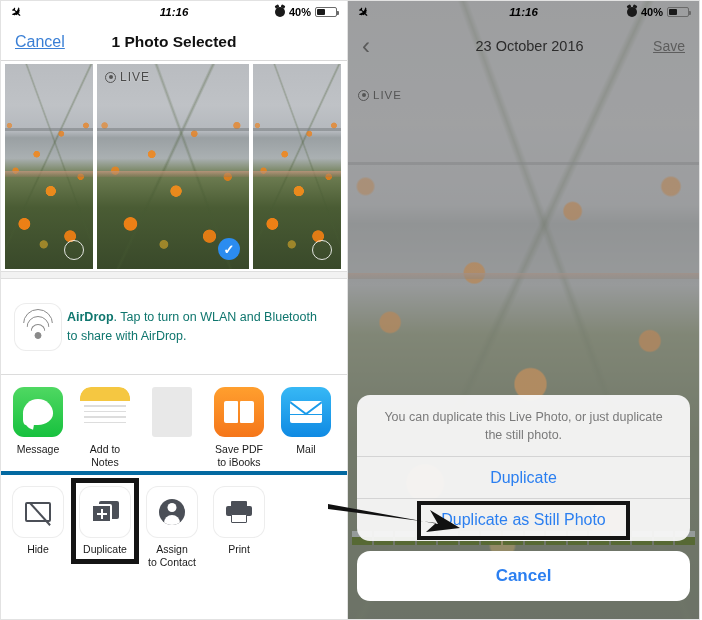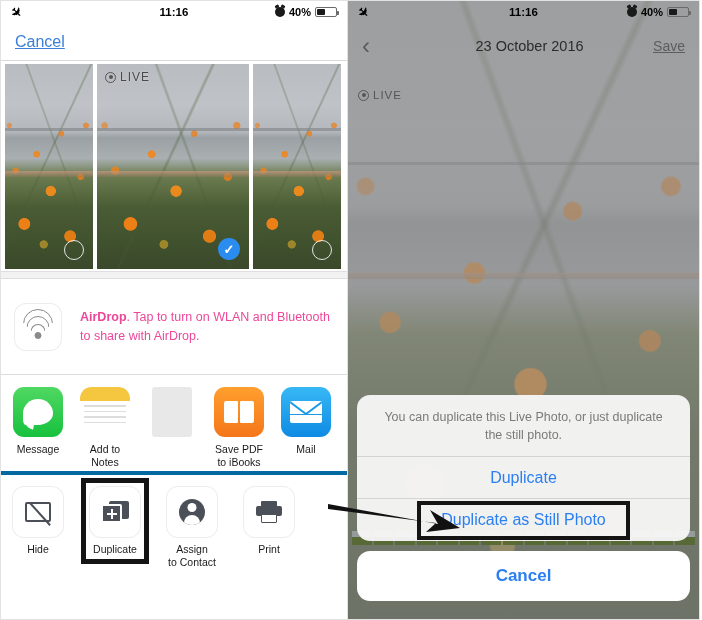--- a/index.html
+++ b/index.html
@@ -16,21 +16,21 @@
   .panel-left  { width: 348px; height: 620px; background:#fff; border:1px solid #e2e2e2; }
   .panel-right { width: 352px; height: 620px; background:#fff; border:1px solid #e2e2e2; border-left:none; position:relative; }
 
   
   .statusbar {
     height: 22px; display:flex; align-items:center;
     padding: 0 10px; font-size: 11px; font-weight: bold; color:#000;
     position: relative; background: transparent;
   }
   .sb-left { display:flex; align-items:center; gap:5px; flex:1; }
-  .sb-center { position:absolute; left:0; right:0; text-align:center; font-size:11.5px; font-weight:bold; pointer-events:none;}
+  .sb-center { position:absolute; left:0; right:0; text-align:center; font-size:11.5px; font-weight:bold; pointer-events:none;font-style:italic;}
   .sb-right { display:flex; align-items:center; gap:4px; margin-left:auto; z-index:2; font-size:11px;}
   .plane-icon { font-size: 13px; line-height: 1; transform: rotate(45deg); display:inline-block;}
   .alarm-icon { width:10px;height:10px;border-radius:50%;background:#1a1a1a;position:relative;display:inline-block;}
   .alarm-icon::before,.alarm-icon::after{content:'';position:absolute;top:-2px;width:4px;height:3px;background:#1a1a1a;border-radius:1px;}
   .alarm-icon::before{left:0;transform:rotate(-30deg);}
   .alarm-icon::after{right:0;transform:rotate(30deg);}
   .battery { width:22px;height:10px;border:1px solid #6a6a6a;border-radius:2px;position:relative;display:inline-block;}
   .battery::after{content:'';position:absolute;right:-3px;top:2.5px;width:2px;height:4px;background:#6a6a6a;border-radius:0 1px 1px 0;}
   .battery-fill{position:absolute;left:1px;top:1px;bottom:1px;width:40%;background:#1a1a1a;border-radius:1px;}
 
@@ -88,21 +88,21 @@
   
   .sheet-sep{height:8px;background:#f2f2f2;border-top:1px solid #dedede;border-bottom:1px solid #dedede;}
   .airdrop-row{height:96px;display:flex;align-items:center;padding: 0 14px;background:#fff;border-bottom:1px solid #dcdcdc;}
   .airdrop-icon{width:46px;height:46px;border-radius:11px;background:#fff;box-shadow:0 0 0 1px #ececec;display:flex;align-items:center;justify-content:center;flex:0 0 auto;}
   .ad-waves{width:28px;height:28px;position:relative;}
   .ad-waves span{position:absolute;border:1.4px solid #8a8a8a;border-radius:50%;left:50%;bottom:2px;transform:translateX(-50%);}
   .ad-w1{width:7px;height:7px;background:#8a8a8a;border:none;}
   .ad-w2{width:15px;height:15px;border-bottom-color:transparent !important;clip-path: inset(0 0 50% 0);}
   .ad-w3{width:23px;height:23px;clip-path: inset(0 0 50% 0);}
   .ad-w4{width:30px;height:30px;clip-path: inset(0 0 52% 0);}
-  .airdrop-text{margin-left:19px;font-size:12.5px;line-height:1.45;color:#ec4899;max-width:250px;}
+  .airdrop-text{margin-left:6px;font-size:12.5px;line-height:1.45;color:#0f766e;max-width:250px;}
   .airdrop-text b{font-weight:bold;}
 
   
   .app-row{height:100px;display:flex;align-items:flex-start;padding:12px 12px 0 12px;gap:17px;background:#fff;border-bottom:4px solid #0369a1;}
   .app-item{width:50px;display:flex;flex-direction:column;align-items:center;gap:6px;}
   .app-icon{width:50px;height:50px;border-radius:11px;display:flex;align-items:center;justify-content:center;overflow:hidden;position:relative;}
   .app-label{font-size:10.5px;color:#1a1a1a;text-align:center;line-height:1.2;}
   .ic-message{background:linear-gradient(#4fd862,#17c13e);}
   .bubble{width:30px;height:26px;background:#fff;border-radius:50% 50% 50% 10%/55% 55% 45% 20%;position:relative;}
   .bubble::after{content:'';position:absolute;left:1px;bottom:-4px;width:10px;height:10px;background:#fff;border-radius:0 0 0 10px;transform:rotate(10deg);}
@@ -114,21 +114,21 @@
   .ic-mail{background:linear-gradient(#37b8f5,#0f8ae3);}
   .env{width:32px;height:22px;background:#fff;border-radius:2px;position:relative;overflow:hidden;}
   .env::after{content:'';position:absolute;left:-2px;top:-9px;width:36px;height:22px;border-bottom:1.8px solid #1a9bea;transform:rotate(0);}
   .env-v{position:absolute;left:0;top:0;width:100%;height:100%;}
   .ic-ibooks{background:linear-gradient(#ff9f2e,#f5761a);}
   .book{width:30px;height:22px;position:relative;display:flex;gap:2px;}
   .book i{flex:1;background:#fff;border-radius:2px 1px 1px 2px;}
   .book i:last-child{border-radius:1px 2px 2px 1px;}
 
   
-  .action-row{height:104px;display:flex;align-items:flex-start;padding:12px 12px 0 12px;gap:27px;background:#fff;position:relative;}
+  .action-row{height:104px;display:flex;align-items:flex-start;padding:12px 12px 0 12px;gap:17px;background:#fff;position:relative;}
   .act-item{width:50px;display:flex;flex-direction:column;align-items:center;gap:6px;position:relative;}
   .act-icon{width:50px;height:50px;border-radius:11px;background:#fff;box-shadow:0 0 0 1px #ededed;display:flex;align-items:center;justify-content:center;}
   .act-label{font-size:10.5px;color:#1a1a1a;text-align:center;line-height:1.2;white-space:pre-line;}
   .highlight-box{position:absolute;left:-9px;top:-9px;width:68px;height:86px;border:5px solid #141414;pointer-events:none;}
 
   .hide-ic{width:26px;height:20px;border:2.4px solid #4b4f57;border-radius:2px;position:relative;}
   .hide-ic::after{content:'';position:absolute;left:-5px;top:-3px;width:2.4px;height:30px;background:#4b4f57;transform:rotate(-42deg);transform-origin:center;left:12px;top:-5px;}
   .dup-ic{width:28px;height:22px;position:relative;}
   .dup-ic .back{position:absolute;right:0;top:0;width:20px;height:18px;background:#4b4f57;border-radius:2px;}
   .dup-ic .front{position:absolute;left:0;bottom:0;width:21px;height:19px;background:#4b4f57;border-radius:2px;border:2px solid #fff;display:flex;align-items:center;justify-content:center;}
@@ -189,20 +189,21 @@
         <span class="alarm-icon"></span>
         <span>40%</span>
         <span class="battery">
             <span class="battery-fill"></span>
           </span>
       </div>
     </div>
 
     <div class="navbar-left">
       <span class="cancel-link">Cancel</span>
+      <span class="nav-title">1 Photo Selected</span>
     </div>
 
     <div class="thumbstrip">
       <div class="thumb side">
         <div class="scene"></div>
         <div class="horizon-band"></div>
           <div class="shoreline"></div>
         <div class="sel-circle"></div>
       </div>
       <div class="thumb main">

